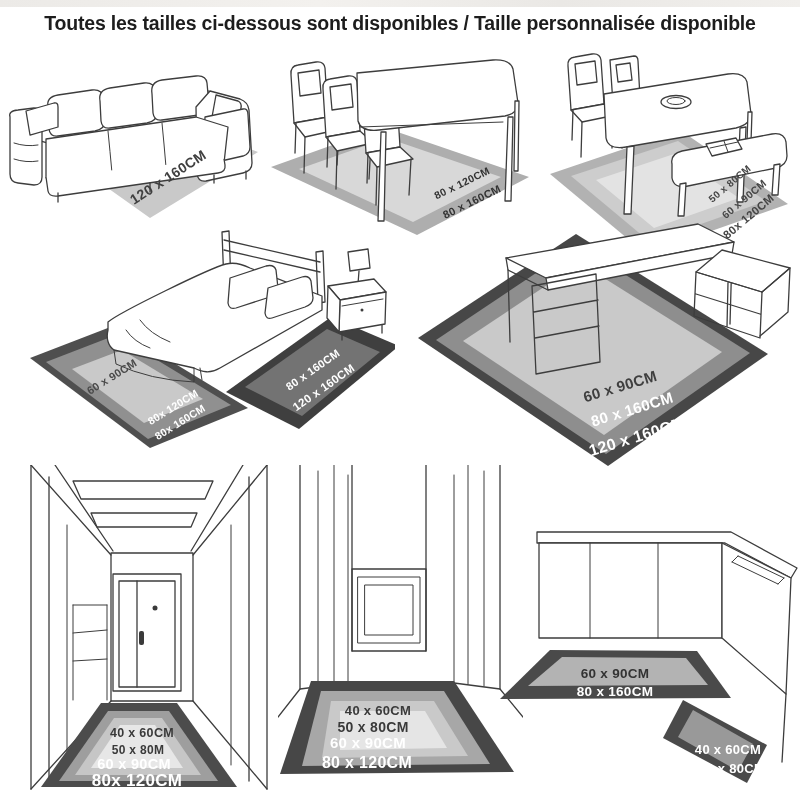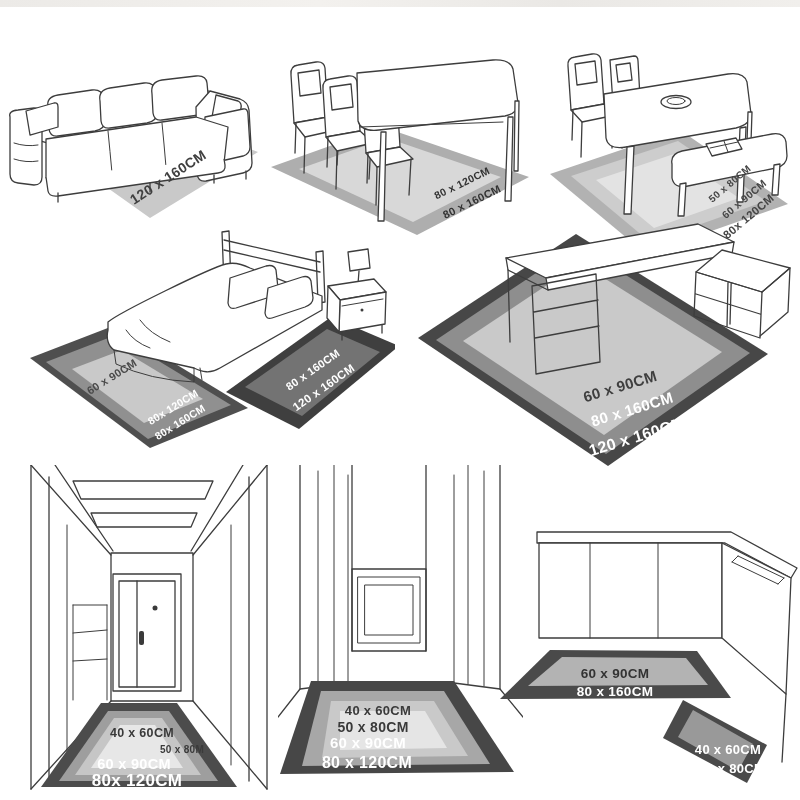--- a/index.html
+++ b/index.html
@@ -15,20 +15,21 @@
   .ln{fill:none;stroke:#3d3d3d;stroke-width:1.3;stroke-linejoin:round;stroke-linecap:round;}
   .wh{fill:#ffffff;stroke:#3d3d3d;stroke-width:1.3;stroke-linejoin:round;}
   .thin{fill:none;stroke:#3d3d3d;stroke-width:1;stroke-linejoin:round;stroke-linecap:round;}
 </style>
 </head>
 <body>
 
 <div class="canvas">
 
   <div class="topstrip"></div>
+  <div class="title">Toutes les tailles ci-dessous sont disponibles / Taille personnalisée disponible</div>
 
   <div class="scene" style="left:0;top:55px;width:275px;height:195px;">
     <svg width="275" height="195" viewBox="0 0 275 195">
       <g>
         <polygon points="57,97 187,69 258,97 150,163" fill="#c9c9c9"></polygon>
       </g>
       <g>
         <path class="wh" d="M20,58 L195,32 L215,38 L222,60 L48,88 L20,80 Z"></path>
         <path class="wh" d="M48,52 Q46,42 58,40 L92,35 Q102,34 103,42 L105,66 Q105,74 95,76 L58,81 Q50,82 49,74 Z"></path>
         <path class="wh" d="M100,46 Q98,35 110,33 L144,28 Q154,27 155,35 L157,58 Q157,66 147,68 L110,73 Q102,74 101,66 Z"></path>
@@ -201,21 +202,21 @@
         <circle cx="140" cy="143" r="2.5" fill="#3a3a3a"></circle>
       </g>
       <g>
         <polygon points="26,322 86,238 162,238 222,322" fill="#4c4c4c"></polygon>
         <polygon points="44,316 93,246 154,246 203,316" fill="#9e9e9e"></polygon>
         <polygon points="60,310 99,253 147,253 186,310" fill="#c6c6c6"></polygon>
         <polygon points="76,303 105,260 140,260 168,303" fill="#e7e7e7"></polygon>
       </g>
     </svg>
     <span class="sz" style="left:127px;top:268px;transform:translate(-50%,-50%);font-size:12.5px;color:#3a3a3a;">40 x 60CM</span>
-    <span class="sz" style="left:123px;top:285px;transform:translate(-50%,-50%);font-size:10px;color:#3a3a3a;margin-left:44px;">50 x 80M</span>
+    <span class="sz" style="left:123px;top:285px;transform:translate(-50%,-50%);font-size:12px;color:#3a3a3a;">50 x 80M</span>
     <span class="sz" style="left:119px;top:299px;transform:translate(-50%,-50%);font-size:14.5px;color:#fff;">60 x 90CM</span>
     <span class="sz" style="left:122px;top:315px;transform:translate(-50%,-50%);font-size:17px;color:#fff;">80x 120CM</span>
   </div>
 
   <div class="scene" style="left:278px;top:465px;width:245px;height:330px;">
     <svg width="245" height="330" viewBox="0 0 245 330">
       <g>
         <path class="ln" d="M22,0 L22,224 M222,0 L222,224"></path>
         <path class="thin" d="M40,6 L40,222 M56,0 L56,220 M70,10 L70,218 M206,6 L206,221 M190,0 L190,219 M176,10 L176,218"></path>
         <path class="ln" d="M74,0 L74,186 M148,0 L148,186"></path>

